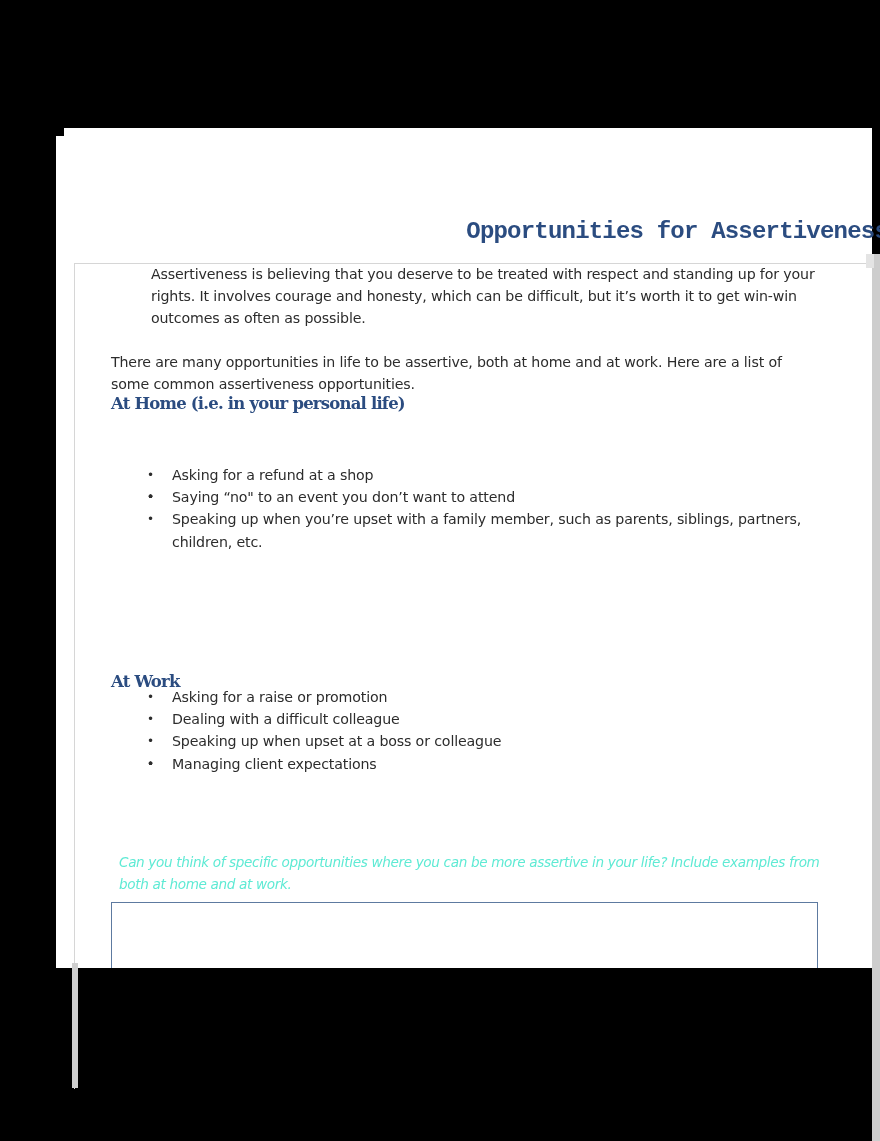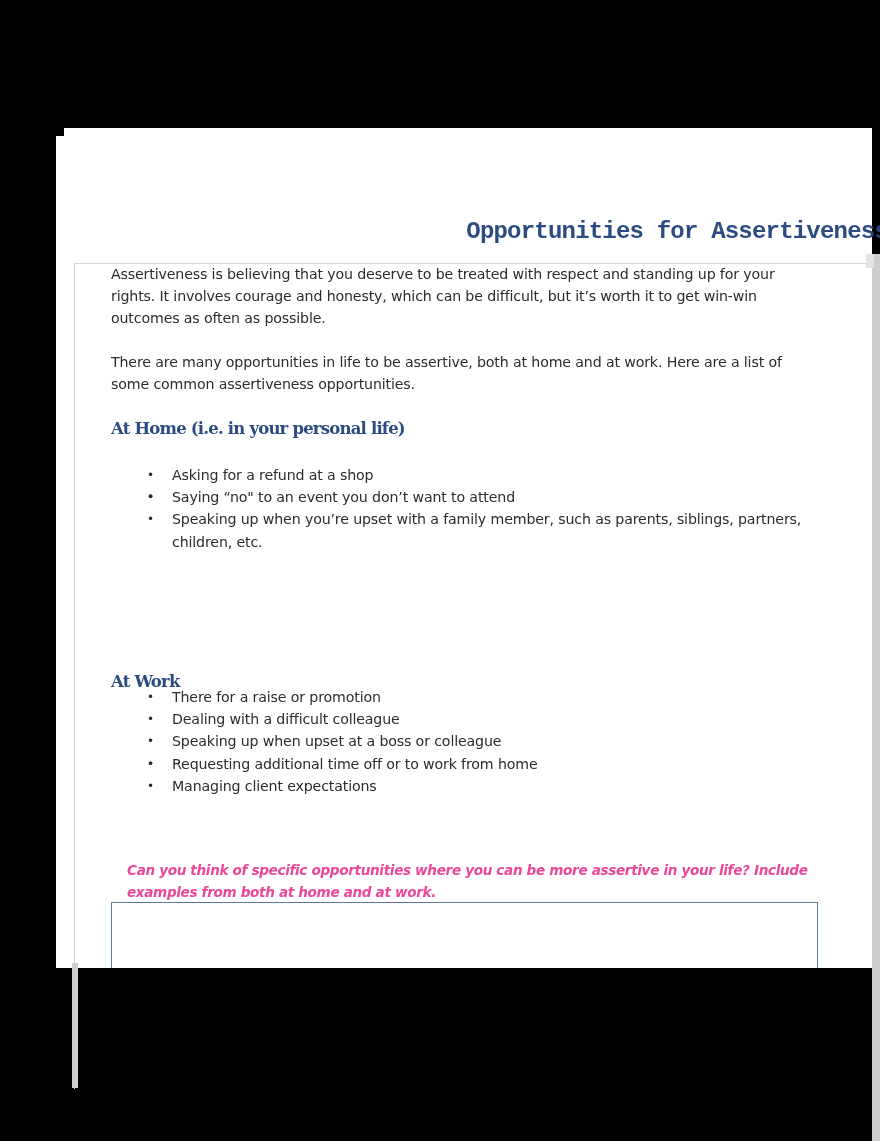--- a/index.html
+++ b/index.html
@@ -77,33 +77,33 @@
       position: absolute;
       left: 111px;
       width: 710px;
       font-family: "DejaVu Sans", sans-serif;
       font-size: 14.2px;
       line-height: 22px;
       color: #2c2c2c;
       margin: 0;
       letter-spacing: -0.15px;
     }
-    .p1 { top: 263px; }
+    .p1 { top: 263px; margin-left: 40px; }
     .p2 { top: 351px; }
     .section-heading {
       position: absolute;
       left: 111px;
       font-family: "DejaVu Serif", serif;
       font-weight: bold;
       font-size: 16.5px;
       letter-spacing: -0.8px;
       color: #2b4c80;
       margin: 0;
     }
-    .h-home { top: 419px; }
+    .h-home { top: 394px; }
     .h-work { top: 672px; }
     ul.bullets {
       position: absolute;
       left: 111px;
       width: 700px;
       margin: 0;
       padding: 0;
       list-style: none;
       font-family: "DejaVu Sans", sans-serif;
       font-size: 14.2px;
@@ -126,23 +126,22 @@
     .prompt {
       position: absolute;
       left: 111px;
       top: 843px;
       width: 715px;
       font-family: "DejaVu Sans", sans-serif;
       font-style: italic;
       font-size: 13.6px;
       line-height: 22px;
       letter-spacing: -0.35px;
-      color: #ec4899;
-      margin: 16px;
-      font-weight: bold;
+      color: #5eead4;
+      margin: 8px;
     }
     .answer-box {
       position: absolute;
       left: 111px;
       top: 902px;
       width: 707px;
       height: 70px;
       border: 1px solid #5d7aa0;
       border-bottom: none;
       background: #ffffff;
@@ -187,25 +186,25 @@
   <li><span class="bullet">•</span><span>Asking for a refund at a shop</span></li>
   <li><span class="bullet">•</span></li>
   <li><span class="bullet">•</span></li>
   <li><span class="bullet">•</span></li>
   <li><span class="bullet">•</span><span>Saying “no" to an event you don’t want to attend</span></li>
   <li><span class="bullet">•</span><span>Speaking up when you’re upset with a family member, such as parents, siblings, partners, children, etc.</span></li>
 </ul>
 
 <h2 class="section-heading h-work">At Work</h2>
 <ul class="bullets list-work">
-  <li><span class="bullet">•</span><span>There for a raise or promotion</span></li>
+  <li><span class="bullet">•</span><span>Asking for a raise or promotion</span></li>
   <li><span class="bullet">•</span><span>Dealing with a difficult colleague</span></li>
   <li><span class="bullet">•</span><span>Speaking up when upset at a boss or colleague</span></li>
   <li><span class="bullet">•</span></li>
-  <li><span class="bullet">•</span><span>Requesting additional time off or to work from home</span></li>
+  <li><span class="bullet">•</span></li>
   <li><span class="bullet">•</span><span>Managing client expectations</span></li>
 </ul>
 
 <p class="prompt">Can you think of specific opportunities where you can be more assertive in your life? Include examples from both at home and at work.</p>
 
 <textarea class="answer-box" style=""></textarea>
 
 <div class="bottom-mask-left"></div>
 <div class="bottom-mask"></div>
 <div class="left-rail"></div>

